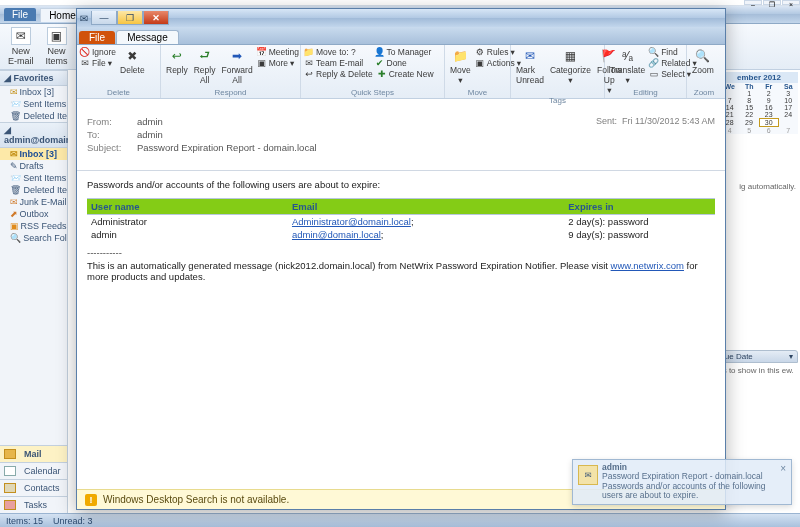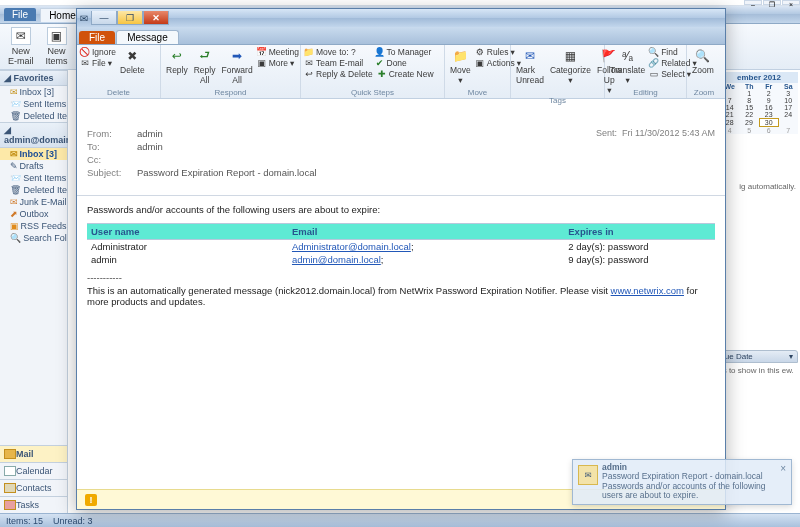--- a/index.html
+++ b/index.html
@@ -18,21 +18,21 @@
 .outer-toolbar { height: 46px; background: linear-gradient(#f6f9fd,#e5edf6); border-bottom:1px solid #c1d0e1; display:flex; padding:2px 4px; gap:4px; font-size:9px; color:#3a3a3a;}
 .outer-toolbar .grp { display:flex; flex-direction:column; align-items:center; gap:1px; padding:1px 4px;}
 .outer-toolbar .icn { width:20px; height:20px; background:#fff; border:1px solid #bcd; display:flex; align-items:center; justify-content:center; font-size:12px;}
 
 .outer-body { display:flex; height:calc(527px - 6px - 18px - 46px - 14px); }
 .left-pane { width:68px; background:#f1f4f9; border-right:1px solid #c3d0de; display:flex; flex-direction:column; font-size:9px; color:#3b5576;}
 .left-pane .hdr { background:linear-gradient(#e9f0f8,#d7e2ef); padding:2px 4px; font-weight:bold; border-bottom:1px solid #c3d0de; border-top:1px solid #c3d0de;}
 .left-pane .item { padding:1px 4px 1px 10px; display:flex; align-items:center; gap:2px; white-space:nowrap; overflow:hidden; text-overflow:ellipsis; }
 .left-pane .item.sel { background:#fde9a8; font-weight:bold; color:#1a4c96; }
 .left-pane .sp { flex:1; }
-.left-pane .nav { padding:3px 4px; border-top:1px solid #c3d0de; display:flex; align-items:center; gap:0; }
+.left-pane .nav { padding:3px 4px; border-top:1px solid #c3d0de; display:flex; align-items:center; gap:8px; }
 .left-pane .nav.mail { background:#fdf2c5; font-weight:bold; }
 .left-pane .nvic { width:12px; height:10px; display:inline-block; background:#e7b64a; border:1px solid #c38f1e; }
 
 .right-pane { flex:1; background:#fff; position:relative; }
 .calendar { position:absolute; right:2px; top:2px; width:78px; font-size:8px; color:#3a3a3a; background:#f6f9fd;}
 .calendar .mon { text-align:center; background:#dbe8f6; padding:1px; font-weight:bold; color:#27568e;}
 .calendar table { width:100%; border-collapse:collapse; }
 .calendar td, .calendar th { text-align:center; padding:0; font-size:7px; width:11px;}
 .calendar th { color:#27568e; }
 .calendar .today { border:1px solid #c49a1e; background:#fff; }
@@ -59,30 +59,30 @@
 .msg-ribbon { height:54px; background:linear-gradient(#f6f9fd,#e5edf6); border-bottom:1px solid #c1d0e1; display:flex; font-size:8.5px; color:#3a3a3a;}
 .rgrp { display:flex; flex-direction:column; border-right:1px solid #cfdae7; padding:2px 3px 0; }
 .rgrp .top { flex:1; display:flex; gap:2px; align-items:flex-start;}
 .rgrp .lbl { text-align:center; color:#6f87a1; font-size:8px; padding:1px 0; }
 .rcol { display:flex; flex-direction:column; align-items:center; gap:0px; padding:0 2px;}
 .ricn { width:18px; height:18px; display:flex; align-items:center; justify-content:center; font-size:12px;}
 .rsml { display:flex; align-items:center; gap:2px; font-size:8.5px; white-space:nowrap;}
 .rsml .sic { width:10px; height:10px; display:inline-flex; align-items:center; justify-content:center; font-size:9px;}
 .rvert { display:flex; flex-direction:column; gap:1px; }
 
-.msg-headers { padding:16px 10px; border-bottom:1px solid #d0d8e3; font-size:9.5px; color:#555;margin-top:12px; }
+.msg-headers { padding:16px 10px; border-bottom:1px solid #d0d8e3; font-size:9.5px; color:#555; }
 .msg-headers .row { display:flex; padding:1px 0; }
 .msg-headers .fld { width:50px; color:#808080; }
 .msg-headers .val { flex:1; }
 .msg-headers .sent { color:#808080; font-size:9px; }
 
 .msg-body { flex:1; padding:6px 10px; font-size:9.5px; color:#222; overflow:auto; }
 .msg-body .intro { padding:2px 0 6px; border-bottom: none; }
 table.exp { width:100%; border-collapse:collapse; margin-top:2px; }
-table.exp th { text-align:left; background:#5eead4; color:#27568e; font-weight:bold; padding:2px 4px; border-top:1px solid #b7c8dc; border-bottom:1px solid #b7c8dc; font-size:9.5px;margin-left:41px;}
+table.exp th { text-align:left; background:#84cc16; color:#27568e; font-weight:bold; padding:2px 4px; border-top:1px solid #b7c8dc; border-bottom:1px solid #b7c8dc; font-size:9.5px;margin-left:41px;}
 table.exp td { padding:1px 4px; vertical-align:top; }
 table.exp a { color:#2258b8; text-decoration:underline; }
 .sep { margin-top:6px; color:#444; }
 .auto { margin-top:2px; }
 .auto a { color:#2258b8; text-decoration:underline; }
 
 .msg-warning { height:20px; background:#fff9d6; border-top:1px solid #e8db8e; display:flex; align-items:center; gap:6px; padding:0 8px; font-size:10px; color:#5a4b10;}
 .msg-warning .warn-icon { width:12px; height:12px; background:#f0aa00; border-radius:2px; display:flex; align-items:center; justify-content:center; color:#fff; font-weight:bold; font-size:9px;}
 
 
@@ -403,23 +403,20 @@
 
   <div class="msg-headers">
     <div class="row">
       <span class="fld">From:</span>
       <span class="val">admin</span>
       <span class="sent"><span>Sent:</span>&nbsp;&nbsp;<span>Fri 11/30/2012 5:43 AM</span></span>
     </div>
     <div class="row">
         <span class="fld">To:</span>
         <span class="val">admin</span>
-      </div>
-    <div class="row">
-        <span class="fld">Cc:</span>
       </div>
     <div class="row">
         <span class="fld">Subject:</span>
         <span class="val">Password Expiration Report - domain.local</span>
       </div>
   </div>
 
   <div class="msg-body">
     <div class="intro">Passwords and/or accounts of the following users are about to expire:</div>
     <table class="exp">
@@ -442,20 +439,21 @@
     </tbody>
       </table>
     <div class="sep">-----------</div>
     <div class="auto">
       <span>This is an automatically generated message (nick2012.domain.local) from NetWrix Password Expiration Notifier. Please visit </span><a href="#">www.netwrix.com</a><span> for more products and updates.</span>
     </div>
   </div>
 
   <div class="msg-warning">
     <span class="warn-icon">!</span>
+    <span>Windows Desktop Search is not available.</span>
   </div>
 </div>
 
 <div class="toast">
   <div class="tic">✉</div>
   <div class="txt">
     <div class="tname">admin</div>
     <div>Password Expiration Report - domain.local</div>
     <div>Passwords and/or accounts of the following users are about to expire.</div>
   </div>

